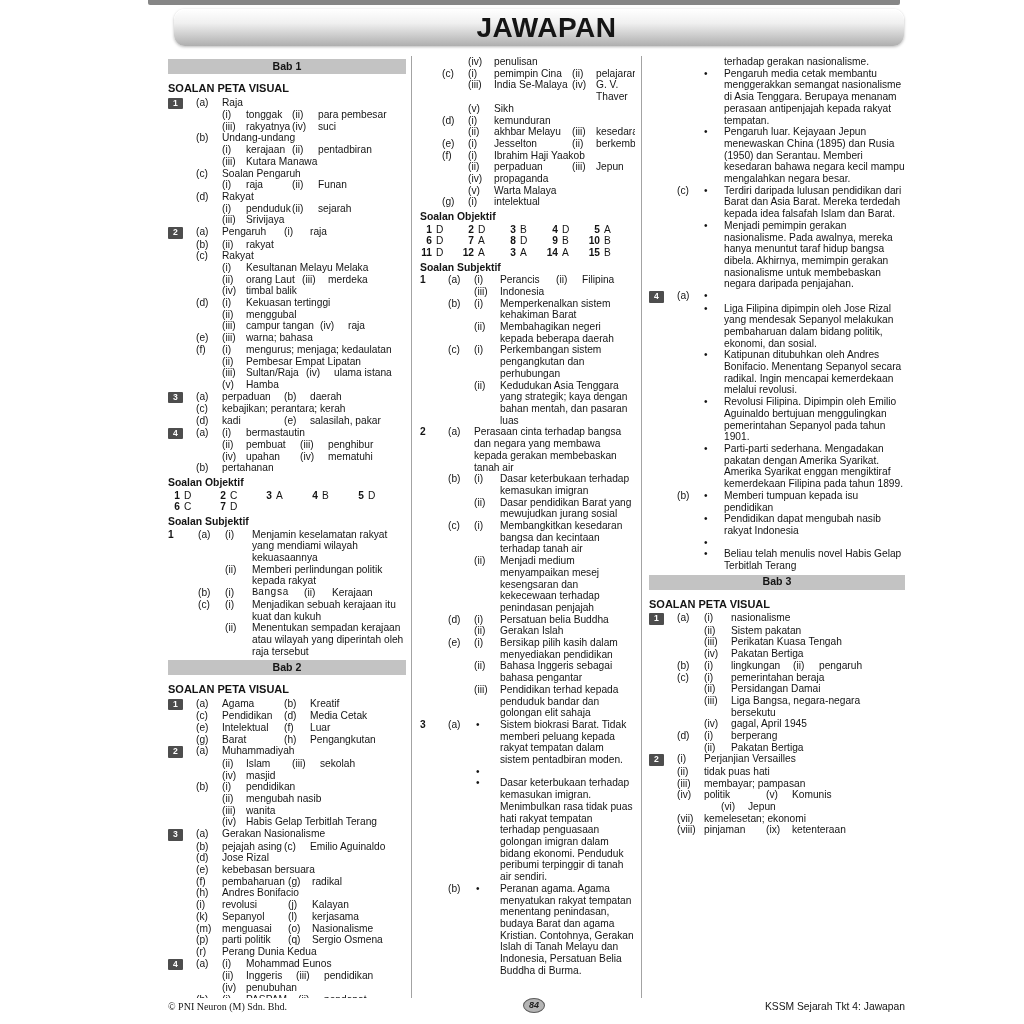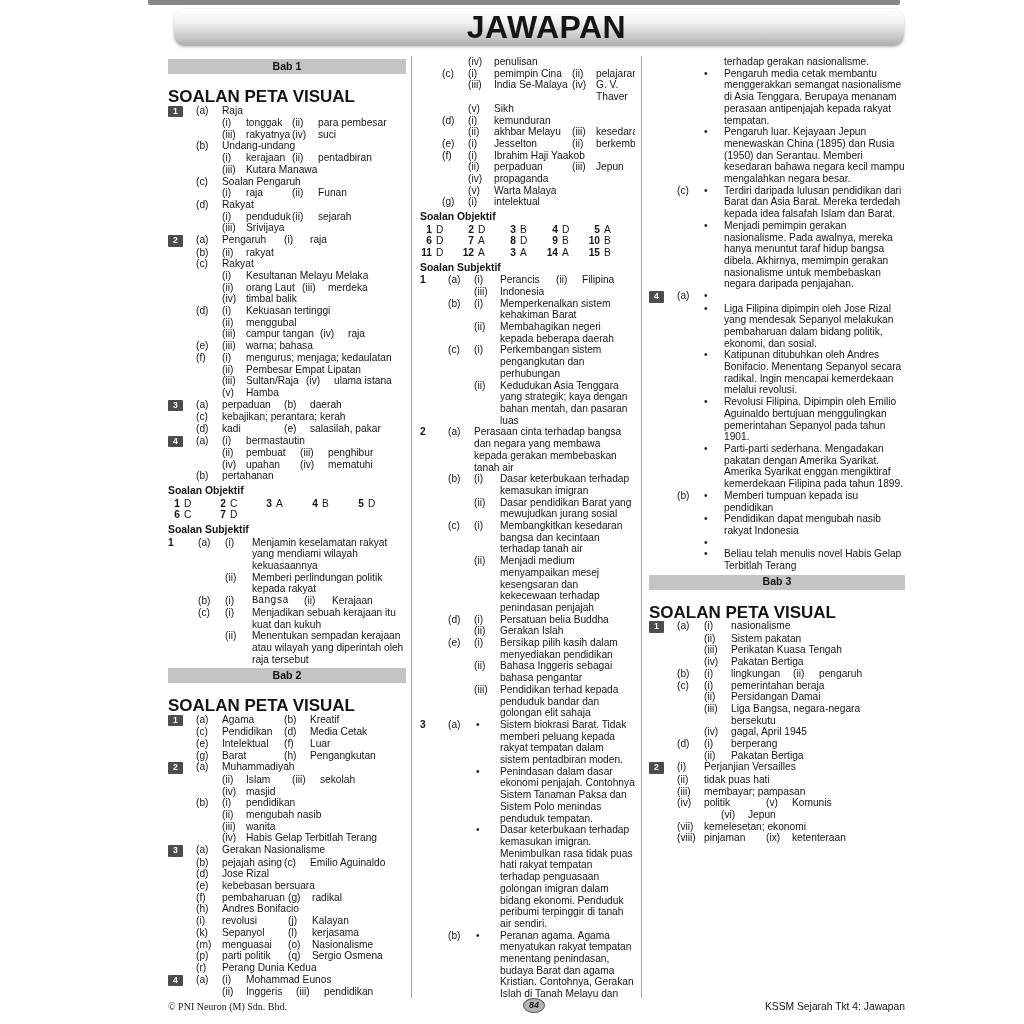--- a/index.html
+++ b/index.html
@@ -8,37 +8,37 @@
     background:#ffffff;color:#141414;
     font-family:"Liberation Sans","DejaVu Sans",sans-serif;
   }
   .top-strip{position:absolute;top:0;left:148px;width:752px;height:5px;background:#868686;border-radius:0 0 2px 2px;}
   .titlebar{
     position:absolute;top:9px;left:174px;width:730px;height:37px;border-radius:11px;
     background:linear-gradient(#ffffff 0%,#f0f0f0 38%,#cccccc 72%,#aeaeae 100%);
     box-shadow:0 1px 3px rgba(0,0,0,.28), inset 0 1px 0 #ffffff;
     display:flex;align-items:center;justify-content:center;
   }
-  .titlebar span{font-size:32px;font-weight:800;letter-spacing:.5px;color:#151515;margin-left:15px;}
+  .titlebar span{font-size:28px;font-weight:800;letter-spacing:.5px;color:#151515;margin-left:15px;}
   .cols{position:absolute;left:168px;top:56px;width:737px;height:942px;display:flex;overflow:hidden;font-size:10.2px;line-height:11.7px;}
   .col{overflow:hidden;}
   .c1{width:238px;}
   .c2{width:215px;}
   .c3{flex:1;}
   .vd{width:1px;background:#a3a3a3;}
   .vd1{margin-left:5px;margin-right:8px;}
   .vd2{margin-left:6px;margin-right:7px;}
   .ln{display:flex;align-items:flex-start;}
   .cell{flex:0 0 auto;white-space:nowrap;box-sizing:border-box;}
   .cell.fx{flex:1 1 auto;white-space:normal;min-width:0;}
   .cell.fB{font-weight:bold;}
   .cell.fR{text-align:right;padding-right:4px;}
   .bab{height:15px;background:#c3c3c3;display:flex;align-items:center;justify-content:center;
        font-weight:bold;font-size:10.6px;margin:3px 0 2px;}
-  .h{font-weight:bold;font-size:17px;line-height:13.5px;margin:16px 0 1px;}
+  .h{font-weight:bold;font-size:11px;line-height:13.5px;margin:8px 0 1px;}
   .h2{font-weight:bold;font-size:10.4px;line-height:12.5px;margin-top:3px;}
   .badge{display:inline-block;min-width:15px;height:11.5px;background:#4d4d4d;color:#ffffff;
          font-weight:bold;font-size:8.6px;line-height:11.5px;text-align:center;border-radius:1px;margin-top:.5px;}
   .f-copy{position:absolute;left:168px;top:1001px;font-family:"Liberation Serif","DejaVu Serif",serif;font-size:10px;}
   .f-page{position:absolute;left:523px;top:998px;background:#b5b5b5;border:1px solid #5a5a5a;border-radius:50%;
           padding:0 5px;height:13px;line-height:13px;font-weight:bold;font-style:italic;font-size:9px;color:#222;}
   .f-ed{position:absolute;right:119px;top:1001px;font-size:10.3px;}
 </style>
 </head>
 <body>
@@ -671,21 +671,20 @@
       </div>
       <div class="ln">
         <span class="cell fB" style="flex: 0 0 28px; width: 28px;">3</span>
         <span class="cell" style="flex: 0 0 28px; width: 28px;">(a)</span>
         <span class="cell" style="flex: 0 0 24px; width: 24px;">•</span>
         <span class="cell fx">Sistem biokrasi Barat. Tidak memberi peluang kepada rakyat tempatan dalam sistem pentadbiran moden.</span>
       </div>
       <div class="ln">
         <span class="cell" style="flex: 0 0 56px; width: 56px;"></span>
         <span class="cell" style="flex: 0 0 24px; width: 24px;">•</span>
-        <span class="cell fx">Penindasan dalam dasar ekonomi penjajah. Contohnya Sistem Tanaman Paksa dan Sistem Polo menindas penduduk tempatan.</span>
       </div>
       <div class="ln">
         <span class="cell" style="flex: 0 0 56px; width: 56px;"></span>
         <span class="cell" style="flex: 0 0 24px; width: 24px;">•</span>
         <span class="cell fx">Dasar keterbukaan terhadap kemasukan imigran. Menimbulkan rasa tidak puas hati rakyat tempatan terhadap penguasaan golongan imigran dalam bidang ekonomi. Penduduk peribumi terpinggir di tanah air sendiri.</span>
       </div>
       <div class="ln">
         <span class="cell" style="flex: 0 0 28px; width: 28px;"></span>
         <span class="cell" style="flex: 0 0 28px; width: 28px;">(b)</span>
         <span class="cell" style="flex: 0 0 24px; width: 24px;">•</span>

